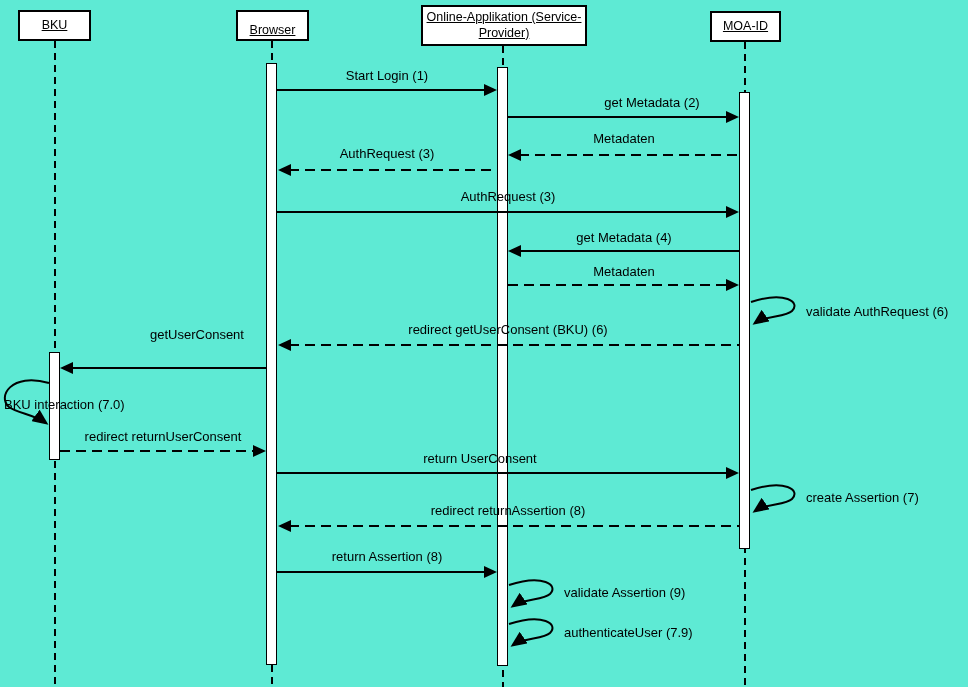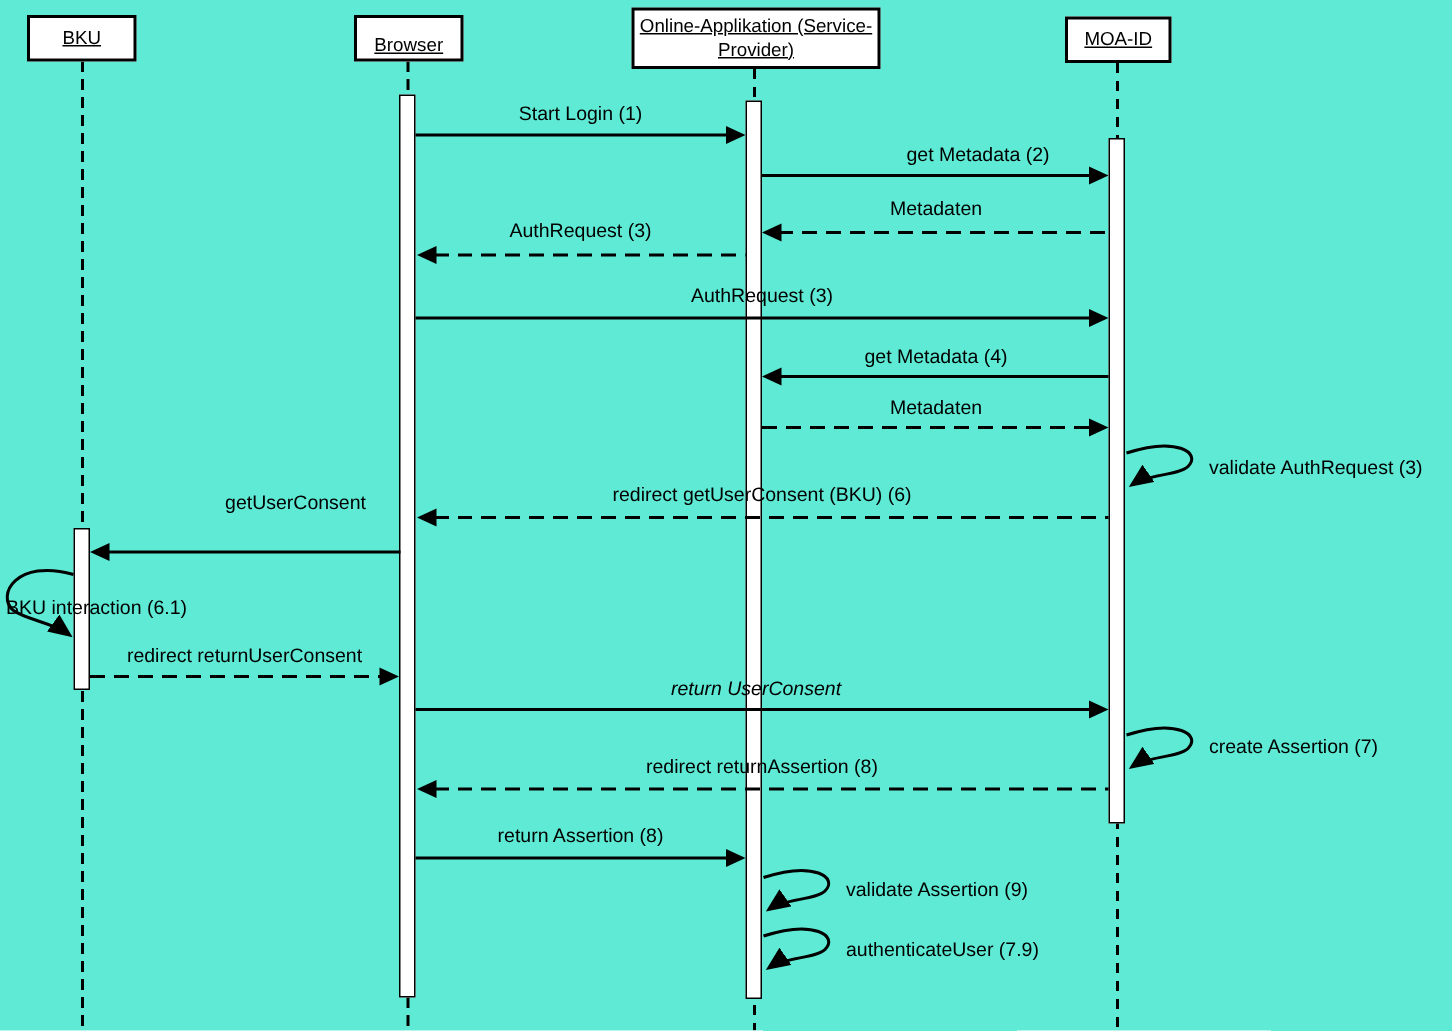--- a/index.html
+++ b/index.html
@@ -93,42 +93,42 @@
   <div class="head-left" style="left:508px;top:245px;"></div>
   <span class="msg-label center" style="left:624px;top:230px;">get Metadata (4)</span>
 
   <div class="line-dashed" style="left:508px;top:284px;width:220px;"></div>
   <div class="head-right" style="left:726px;top:279px;"></div>
   <span class="msg-label center" style="left:624px;top:264px;">Metadaten</span>
 
   <svg class="loop" style="left:749px;top:294px;" width="52" height="36" viewBox="0 0 52 36">
     <path d="M 2 8 C 36 -3, 52 8, 43 17 C 37 23, 16 22, 6 29" marker-end="url(#ah)"></path>
   </svg>
-  <span class="msg-label" style="left:806px;top:304px;">validate AuthRequest (3)</span>
+  <span class="msg-label" style="left:806px;top:304px;">validate AuthRequest (6)</span>
 
   <div class="line-dashed" style="left:289px;top:344px;width:450px;"></div>
   <div class="head-left" style="left:278px;top:339px;"></div>
   <span class="msg-label center" style="left:508px;top:322px;">redirect getUserConsent (BKU) (6)</span>
 
   <div class="line-solid" style="left:71px;top:367px;width:196px;"></div>
   <div class="head-left" style="left:60px;top:362px;"></div>
   <span class="msg-label center" style="left:166px;top:327px;margin-left:31px;">getUserConsent</span>
 
   <svg class="loop" style="left:-1px;top:377px;" width="52" height="52" viewBox="0 0 52 52">
     <path d="M 50 6 C 12 -5, -2 20, 10 30 C 18 36, 36 38, 47 46" marker-end="url(#ah)"></path>
   </svg>
-  <span class="msg-label" style="left:4px;top:397px;">BKU interaction (6.1)</span>
+  <span class="msg-label" style="left:4px;top:397px;">BKU interaction (7.0)</span>
 
   <div class="line-dashed" style="left:60px;top:450px;width:196px;"></div>
   <div class="head-right" style="left:253px;top:445px;"></div>
   <span class="msg-label center" style="left:163px;top:429px;">redirect returnUserConsent</span>
 
   <div class="line-solid" style="left:277px;top:472px;width:451px;"></div>
   <div class="head-right" style="left:726px;top:467px;"></div>
-  <span class="msg-label center" style="left:504px;top:451px;font-style:italic;">return UserConsent</span>
+  <span class="msg-label center" style="left:480px;top:451px;">return UserConsent</span>
 
   <svg class="loop" style="left:749px;top:482px;" width="52" height="36" viewBox="0 0 52 36">
     <path d="M 2 8 C 36 -3, 52 8, 43 17 C 37 23, 16 22, 6 29" marker-end="url(#ah)"></path>
   </svg>
   <span class="msg-label" style="left:806px;top:490px;">create Assertion (7)</span>
 
   <div class="line-dashed" style="left:289px;top:525px;width:450px;"></div>
   <div class="head-left" style="left:278px;top:520px;"></div>
   <span class="msg-label center" style="left:508px;top:503px;">redirect returnAssertion (8)</span>
 

